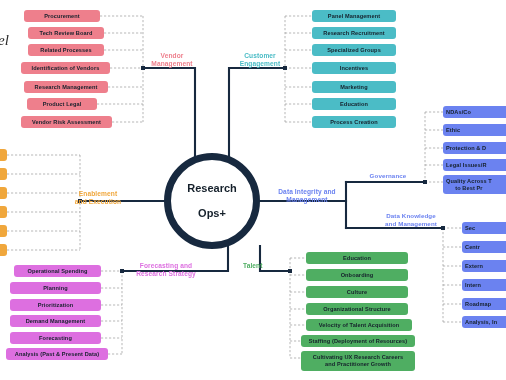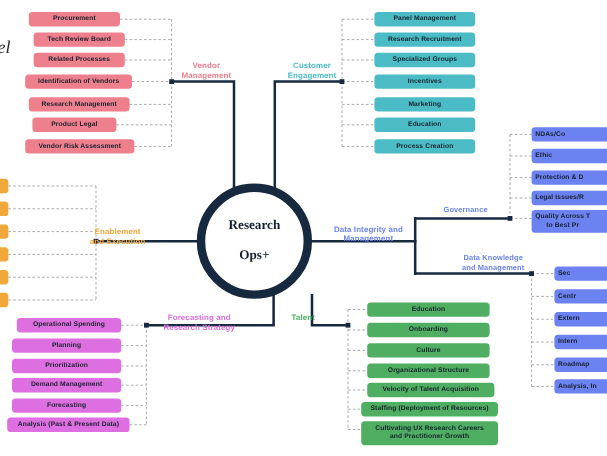--- a/index.html
+++ b/index.html
@@ -54,21 +54,20 @@
   
   #hub{
     position:absolute;
     left:164px;top:153px;width:96px;height:96px;
     border-radius:50%;
     border:7px solid #17293f;
     background:#ffffff;
     display:flex;align-items:center;justify-content:center;
     flex-direction:column;
     box-sizing:border-box;
-    font-family:Liberation Serif, serif;
   }
   #hub .t1{font-size:11px;font-weight:bold;color:#15202b;line-height:1.15;}
   #hub .t2{font-size:11px;font-weight:bold;color:#15202b;line-height:1.15;margin-top:12px;}
 
   
   #title-frag{
     position:absolute;left:-2px;top:32px;
     font-family:"Liberation Serif", serif;
     font-style:italic;font-size:15px;color:#2b2b2b;
     white-space:nowrap;

